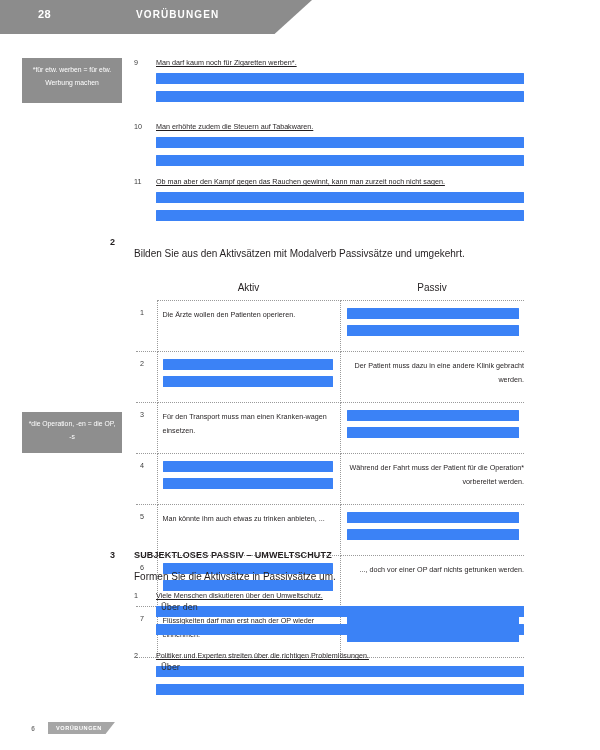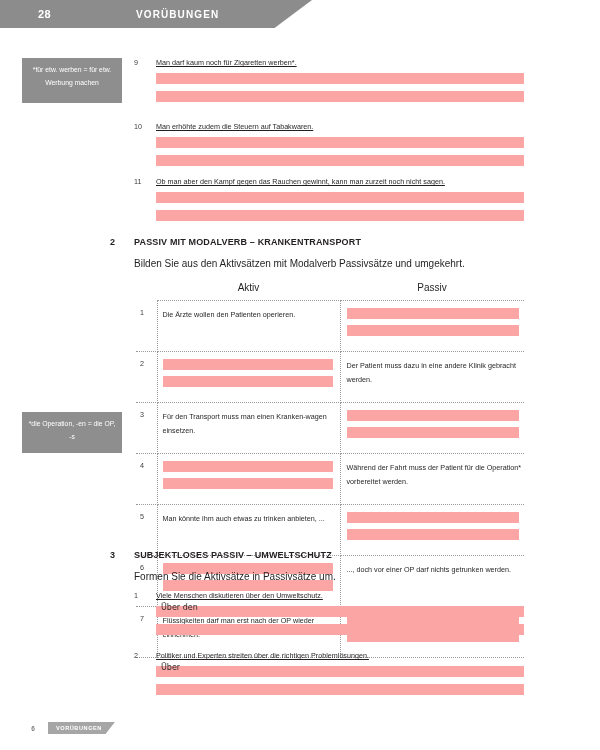--- a/index.html
+++ b/index.html
@@ -9,21 +9,21 @@
     font-family:"Liberation Sans", sans-serif;
     color:#231f20;
     position:relative;
     overflow:hidden;
     -webkit-font-smoothing:antialiased;
   }
 
   
   .page-header{
     position:absolute; left:0; top:0;
-    width:312px; height:28px;
+    width:312px; height:34px;
     background:#8c8c8c;
     -webkit-clip-path: polygon(0 0, 100% 0, 88% 100%, 0 100%);
     clip-path: polygon(0 0, 100% 0, 88% 100%, 0 100%);
   }
   .page-header .pg-num{
     position:absolute; left:38px; top:8px;
     font-size:11px; font-weight:bold; color:#ffffff;
     letter-spacing:0.4px;
   }
   .page-header .hdr-title{
@@ -41,21 +41,21 @@
     line-height:1.85;
     text-align:center;
     padding:6px 6px;
     box-sizing:border-box;
   }
   .margin-note.note1{ left:22px; top:58px; width:100px; height:45px; }
   .margin-note.note2{ left:22px; top:412px; width:100px; height:41px; }
 
   
   .ans-bar{
-    background:#fca5a5;
+    background:#3b82f6;
     height:11px;
     border-radius:0.5px;
   }
 
   
   .ex-item{ position:absolute; left:134px; width:390px; }
   .ex-num{
     position:absolute; left:0; top:0;
     width:18px;
     font-size:7.2px; color:#3c3c3c;
@@ -132,20 +132,21 @@
     color:#3c3c3c;
     padding-top:7px;
     padding-left:4px;
   }
   .pv-table td.cell-akt{
     border-right:1px dotted #9a9a9a;
     padding:7px 8px 0 5px;
   }
   .pv-table td.cell-pas{
     padding:7px 0 0 6px;
+    text-align:right;
   }
   .cell-sent{
     font-size:7.2px;
     line-height:1.92;
     color:#231f20;
   }
   .cell-blanks .ans-bar{ margin-bottom:6px; }
   .cell-akt .cell-blanks .ans-bar{ width:170px; }
   .cell-pas .cell-blanks .ans-bar{ width:172px; }
 
@@ -202,21 +203,20 @@
   <span class="ex-num">11</span>
   <div class="ex-text">Ob man aber den Kampf gegen das Rauchen gewinnt, kann man zurzeit noch nicht sagen.</div>
   <div class="ex-lines">
     <div class="ans-bar"></div>
     <div class="ans-bar"></div>
   </div>
 </div>
 
 <div class="section" style="top:237px;">
   <span class="sec-num">2</span>
-  <div class="sec-title">PASSIV MIT MODALVERB – KRANKENTRANSPORT</div>
   <div class="sec-instr">Bilden Sie aus den Aktivsätzen mit Modalverb Passivsätze und umgekehrt.</div>
 </div>
 
 <table class="pv-table">
   <colgroup>
       <col class="c-num">
       <col class="c-akt">
       <col class="c-pas">
     </colgroup>
   <thead>

